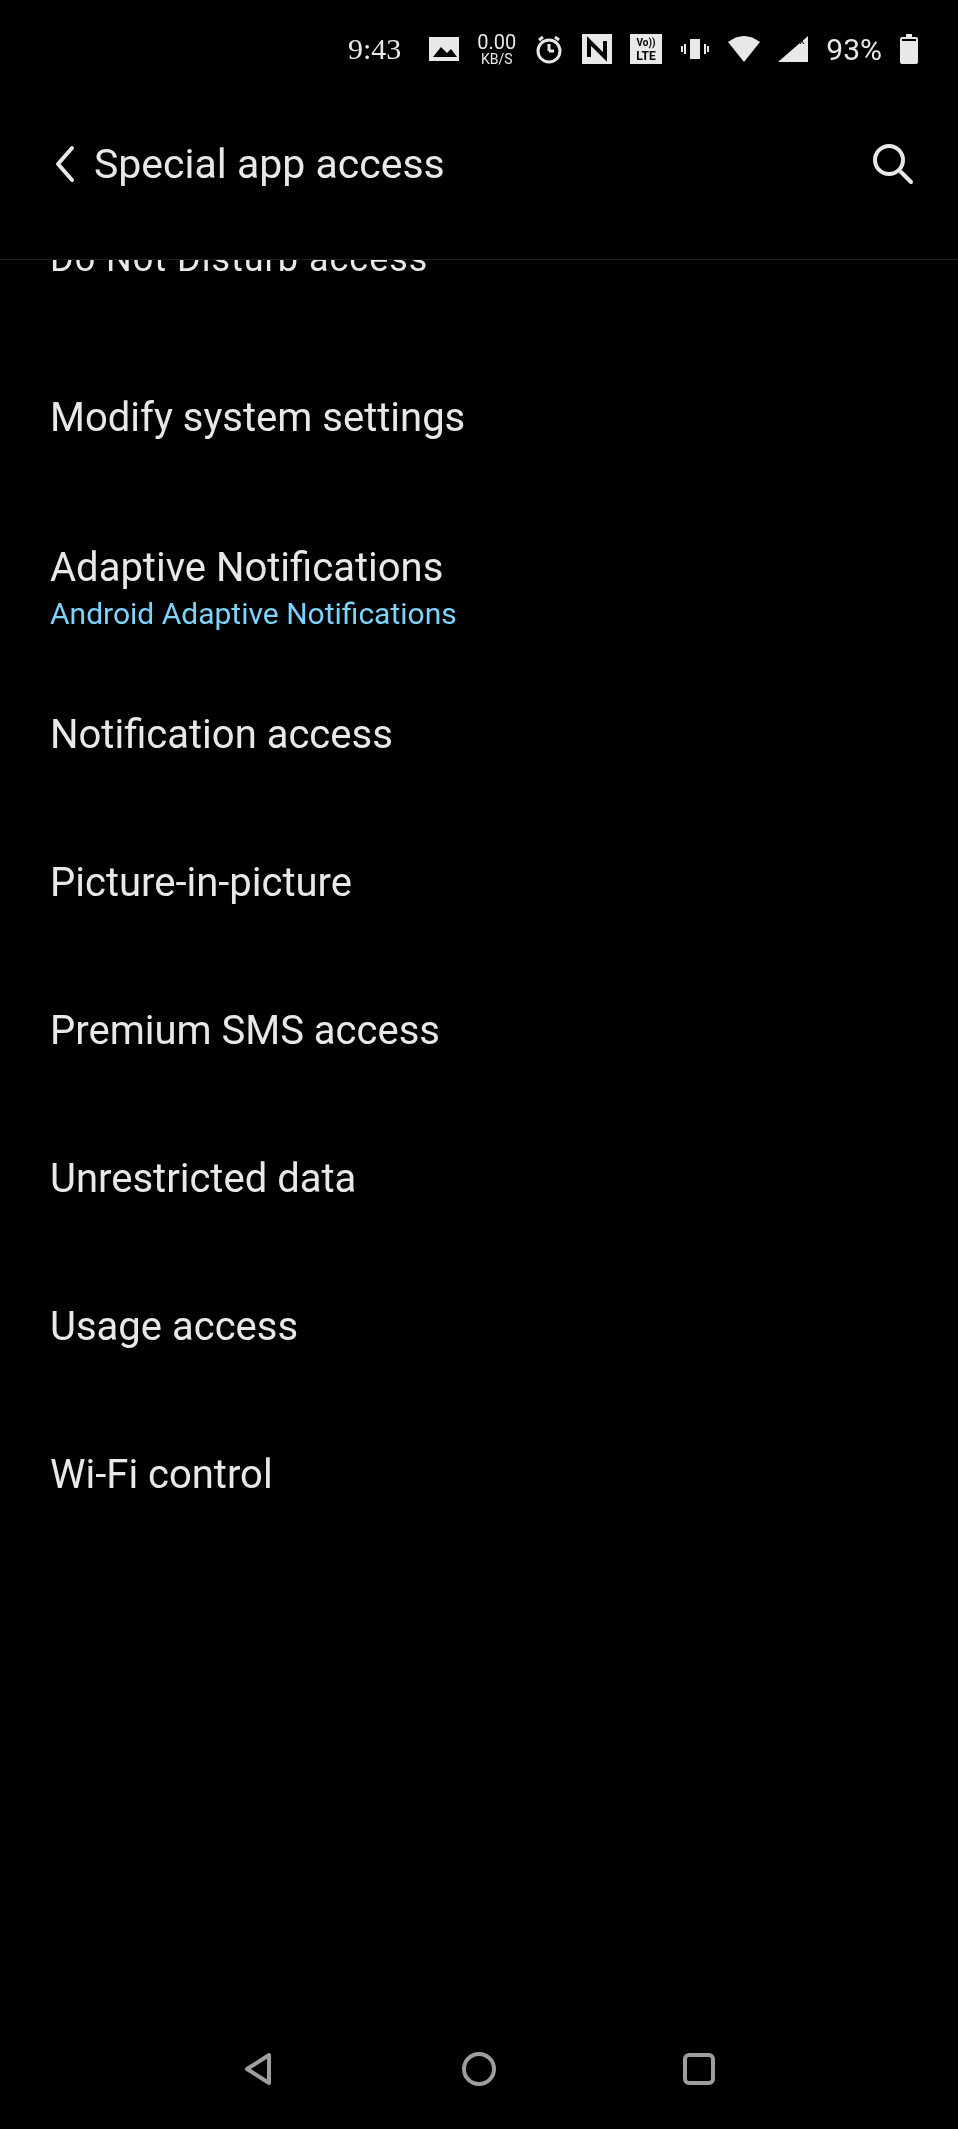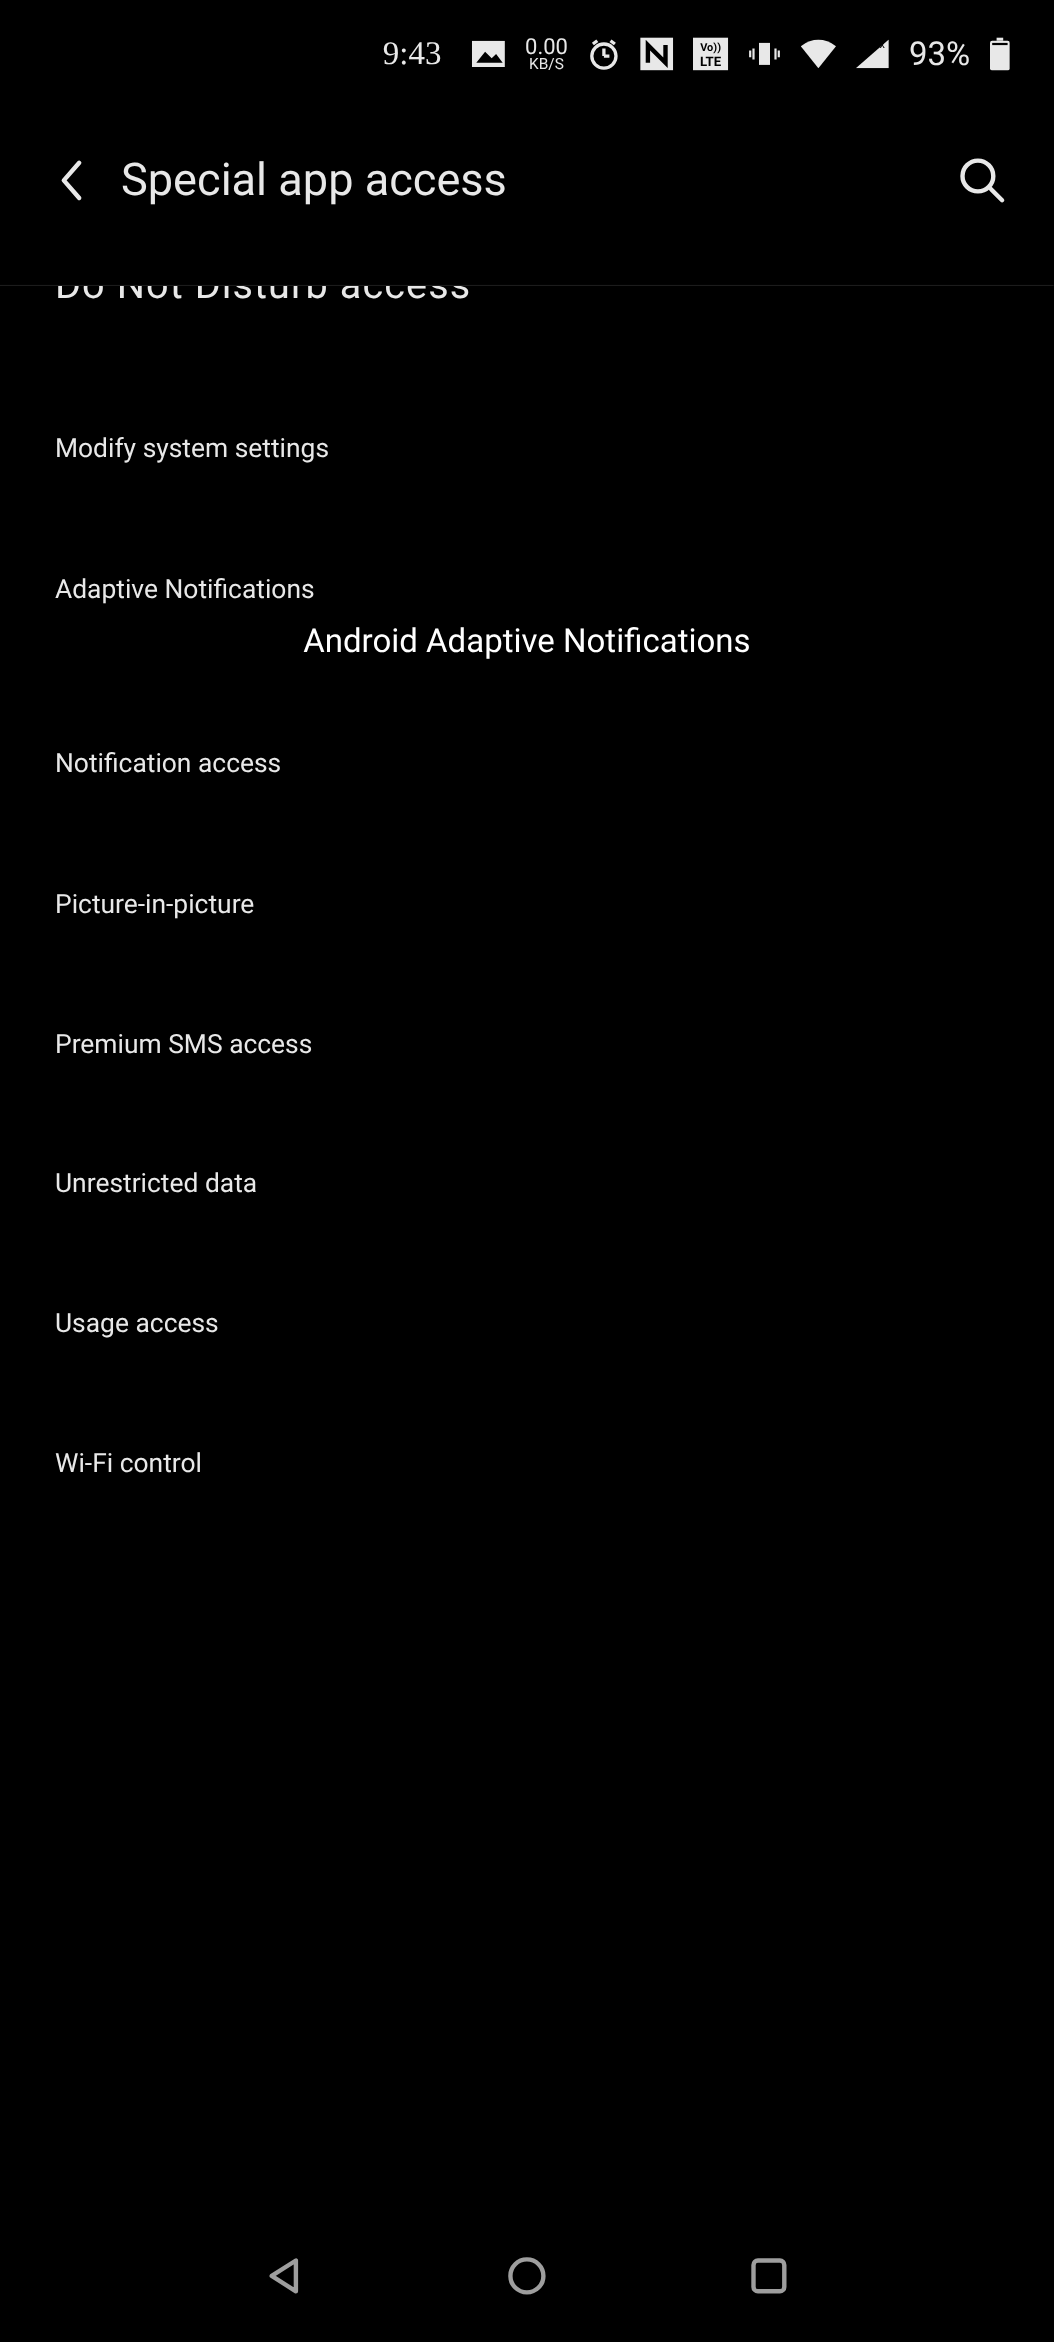--- a/index.html
+++ b/index.html
@@ -58,21 +58,21 @@
       width: 50px;
       height: 50px;
       display: flex;
       align-items: center;
       justify-content: center;
       cursor: pointer;
     }
     .appbar-title {
       font-size: 41px;
       font-weight: 400;
-      margin-left: 20px;
+      margin-left: 4px;
       flex: 1;
       color: #e8e8e8;
     }
     .search-btn {
       width: 50px;
       height: 50px;
       display: flex;
       align-items: center;
       justify-content: center;
       cursor: pointer;
@@ -95,29 +95,28 @@
       letter-spacing: 1px;
     }
     .row {
       padding: 48px 50px;
       cursor: pointer;
       display: flex;
       flex-direction: column;
       justify-content: center;
     }
     .row-title {
-      font-size: 24px;
+      font-size: 40px;
       color: #e8e8e8;
       line-height: 1.3;
     }
     .row-sub {
       font-size: 30px;
-      color: #ffffff;
-      margin-top: 14px;
-      text-align: center;
+      color: #7dd3fc;
+      margin-top: 2px;
     }
     .row.highlight {
       position: relative;
       padding: 30px 50px 30px 50px;
       margin: 18px 0 24px 0;
     }
     .highlight-box {
       position: absolute;
       left: 24px;
       top: 0;

